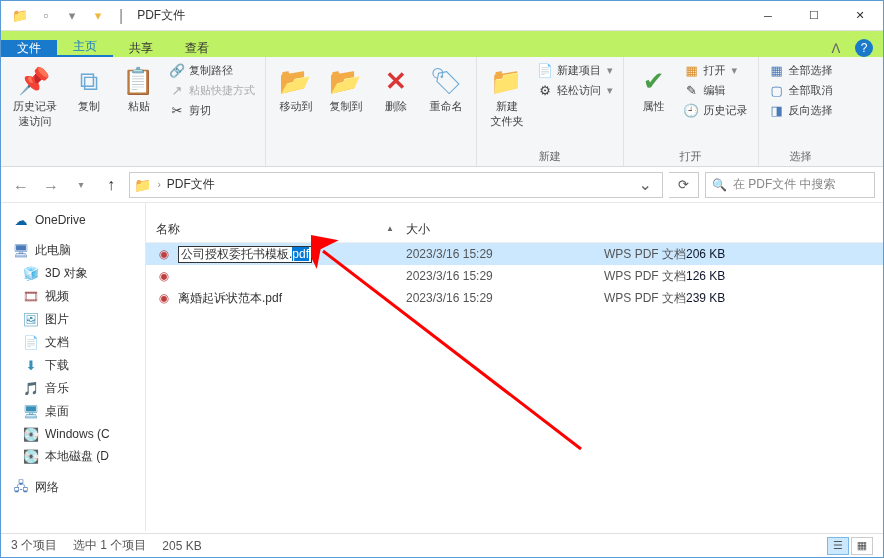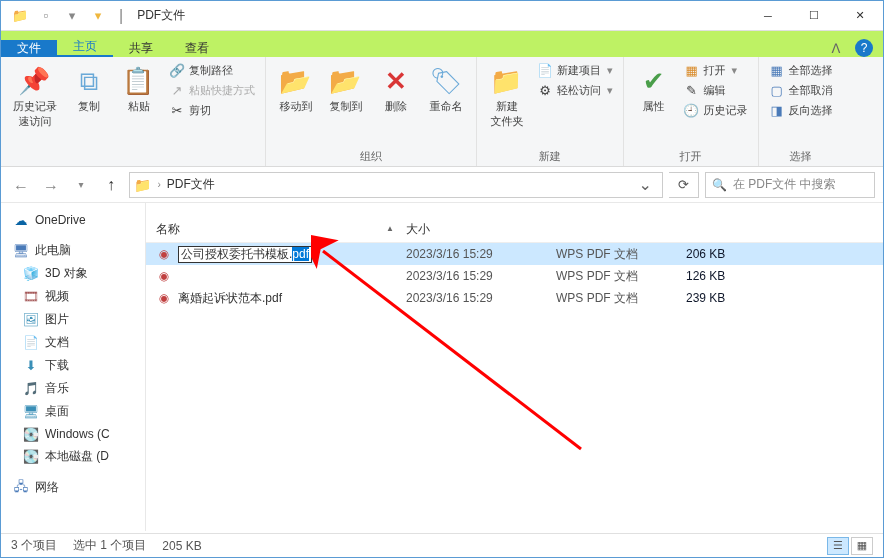--- a/index.html
+++ b/index.html
@@ -61,21 +61,21 @@
 .col-name { width: 260px; padding-left: 10px; position: relative; }
 .col-date { width: 150px; }
 .col-type { width: 130px; }
 .col-size { width: 80px; }
 .col-sort { position: absolute; right: 12px; top: 3px; font-size: 8px; color: #666; }
 
 .frow { display: flex; font-size: 12px; color: #333; height: 22px; align-items: center; }
 .frow.selected { background: #cce8ff; }
 .frow .cell-name { width: 260px; padding-left: 10px; display: flex; align-items: center; gap: 6px; }
 .frow .cell-date { width: 150px; color: #555; }
-.frow .cell-type { width: 130px; color: #555; }
+.frow .cell-type { width: 130px; color: #555; text-align: right; }
 .frow .cell-size { width: 80px; color: #0f172a; }
 .pdf-icon { width: 16px; height: 16px; display: inline-flex; align-items: center; justify-content: center; font-size: 12px; color: #c04040; }
 .rename-edit { border: 1px solid #333; background: #fff; font-size: 12px; padding: 0 2px; display: inline-flex; align-items: center; height: 17px; }
 .rename-edit .sel { background: #0078d7; color: #fff; }
 
 
 .arrow-annot { position: absolute; left: 165px; top: -8px; pointer-events: none; }
 
 
 .statusbar { position: absolute; bottom: 0; left: 0; right: 0; height: 24px; border-top: 1px solid #e0e0e0; display: flex; align-items: center; font-size: 12px; color: #555; padding: 0 10px; gap: 16px; background: #fff; }
@@ -159,21 +159,20 @@
       </div>
       <div class="big-btn">
         <span class="bicn" style="color:#d93636;font-weight:bold">✕</span>
         <span>删除</span>
       </div>
       <div class="big-btn">
         <span class="bicn" style="color:#6aa9d8">🏷</span>
         <span>重命名</span>
       </div>
     </div>
-    <div class="rgroup-label">组织</div>
   </div>
 
   <div class="rgroup">
     <div class="rgroup-body">
       <div class="big-btn">
         <span class="bicn" style="color:#efb73e">📁</span>
         <span>新建</span>
         <span>文件夹</span>
       </div>
       <div class="small-btns">

